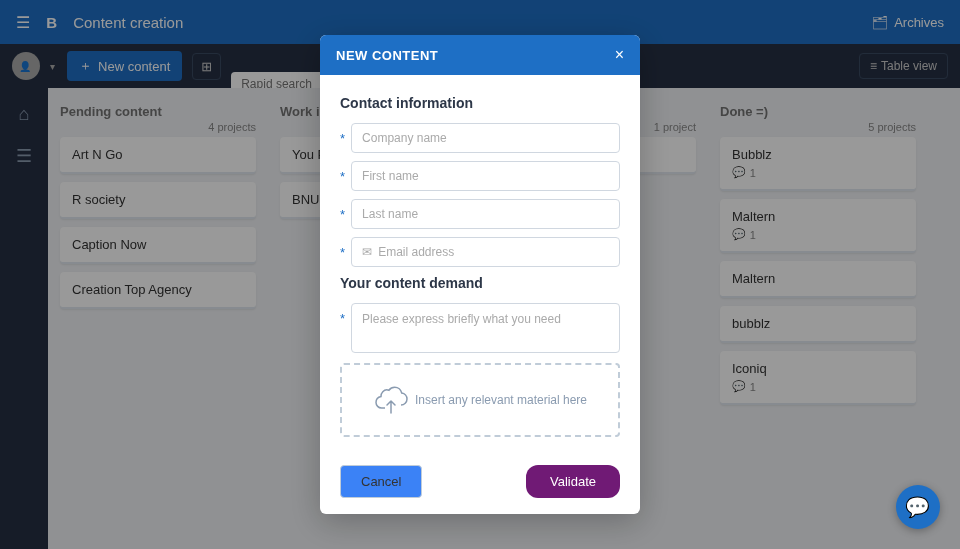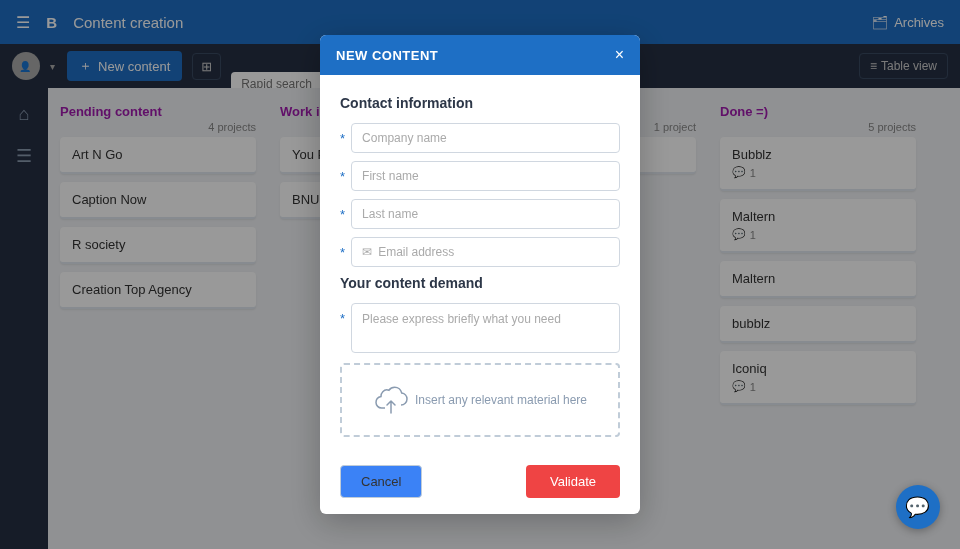--- a/index.html
+++ b/index.html
@@ -144,21 +144,21 @@
     }
     .column {
       width: 220px;
       min-width: 200px;
       padding: 16px 12px;
       flex-shrink: 0;
     }
     .column-title {
       font-weight: 600;
       font-size: 13px;
-      color: #a21caf;
+      color: #737373;
       margin-bottom: 2px;
     }
     .column-subtitle {
       font-size: 11px;
       color: #888;
       margin-bottom: 4px;
       text-align: right;
     }
     .card {
       background: white;
@@ -311,24 +311,24 @@
       border: 1px solid #c0ccd8;
       background: #3b82f6;
       border-radius: 4px;
       padding: 8px 20px;
       font-size: 13px;
       cursor: pointer;
       color: #333;
     }
     .validate-btn {
       flex: 0 0 auto;
-      background: #ef4444;
+      background: #701a75;
       color: white;
       border: none;
-      border-radius: 4px;
+      border-radius: 12px;
       padding: 1px 24px;
       font-size: 13px;
       font-weight: 500;
       cursor: pointer;
     }
 
     
     .chat-bubble {
       position: fixed;
       bottom: 20px;
@@ -393,24 +393,24 @@
 
 <div class="board">
 
   <div class="column">
     <div class="column-title">Pending content</div>
     <div class="column-subtitle">4 projects</div>
     <div class="card">
       <span>Art N Go</span>
     </div>
     <div class="card">
+      <span>R society</span>
+    </div>
+    <div class="card">
       <span>Caption Now</span>
-    </div>
-    <div class="card">
-      <span>R society</span>
     </div>
     <div class="card">
       <span>Creation Top Agency</span>
     </div>
   </div>
 
   <div class="column">
     <div class="column-title">Work in progress</div>
     <div class="column-subtitle">2 projects</div>
     <div class="card">

